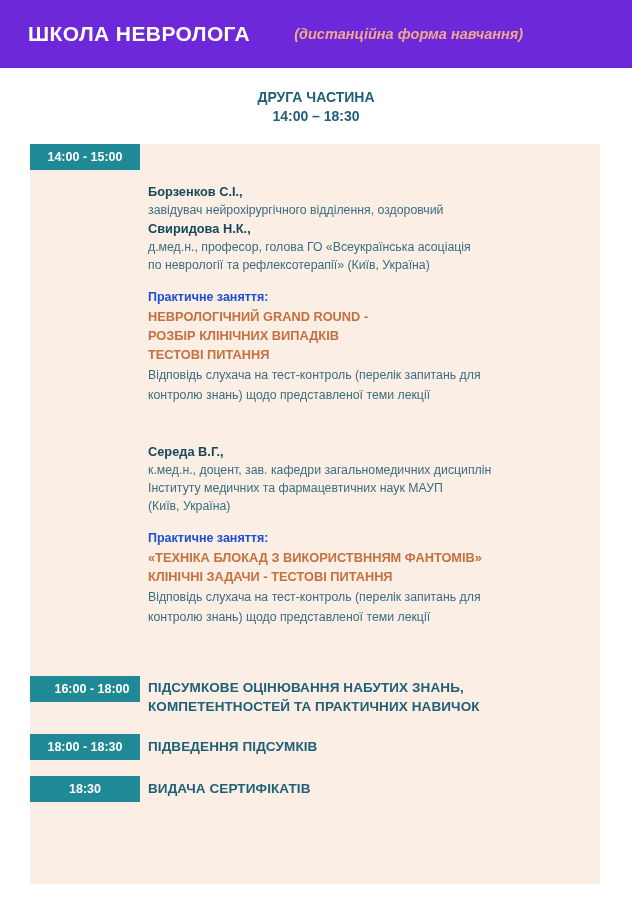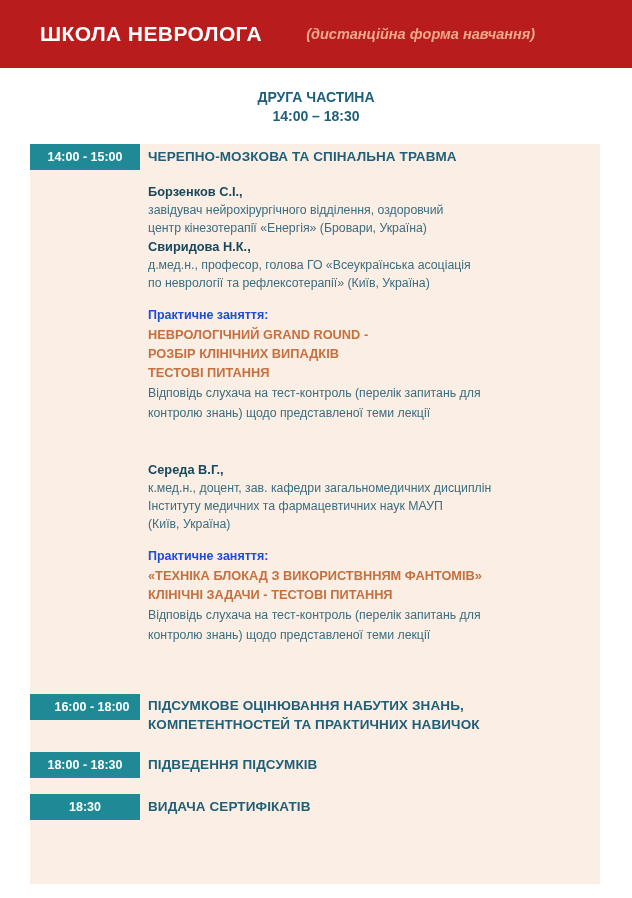--- a/index.html
+++ b/index.html
@@ -16,24 +16,24 @@
   }
   .page {
     width: 632px;
     height: 898px;
     position: relative;
     background: #ffffff;
   }
   
   .header {
     height: 68px;
-    background: #b91c1c;
+    background: #6d28d9;
     display: flex;
     align-items: center;
-    padding: 0 40px;
+    padding: 0 28px;
     box-sizing: border-box;
   }
   .header-title {
     color: #ffffff;
     font-size: 21px;
     font-weight: bold;
     letter-spacing: 0.4px;
     white-space: nowrap;
   }
   .header-sub {
@@ -185,26 +185,24 @@
     <div class="section-title">
       <div>ДРУГА ЧАСТИНА</div>
       <div>14:00 – 18:30</div>
     </div>
 
     <div class="content">
 
       <div class="block">
         <div class="row-head">
           <div class="time-chip">14:00 - 15:00</div>
-          <div class="title-text">ЧЕРЕПНО-МОЗКОВА ТА СПІНАЛЬНА ТРАВМА</div>
         </div>
         <div class="details">
           <div class="speaker-name">Борзенков С.І.,</div>
           <div class="speaker-desc">завідувач нейрохірургічного відділення, оздоровчий</div>
-          <div class="speaker-desc">центр кінезотерапії «Енергія» (Бровари, Україна)</div>
           <div class="speaker-name">Свиридова Н.К.,</div>
           <div class="speaker-desc">д.мед.н., професор, голова ГО «Всеукраїнська асоціація</div>
           <div class="speaker-desc">по неврології та рефлексотерапії» (Київ, Україна)</div>
 
           <div class="practice-label">Практичне заняття:</div>
           <div class="practice-title">НЕВРОЛОГІЧНИЙ GRAND ROUND -</div>
           <div class="practice-title">РОЗБІР КЛІНІЧНИХ ВИПАДКІВ</div>
           <div class="practice-title">ТЕСТОВІ ПИТАННЯ</div>
           <div class="practice-note">Відповідь слухача на тест-контроль (перелік запитань для</div>
           <div class="practice-note">контролю знань) щодо представленої теми лекції</div>

